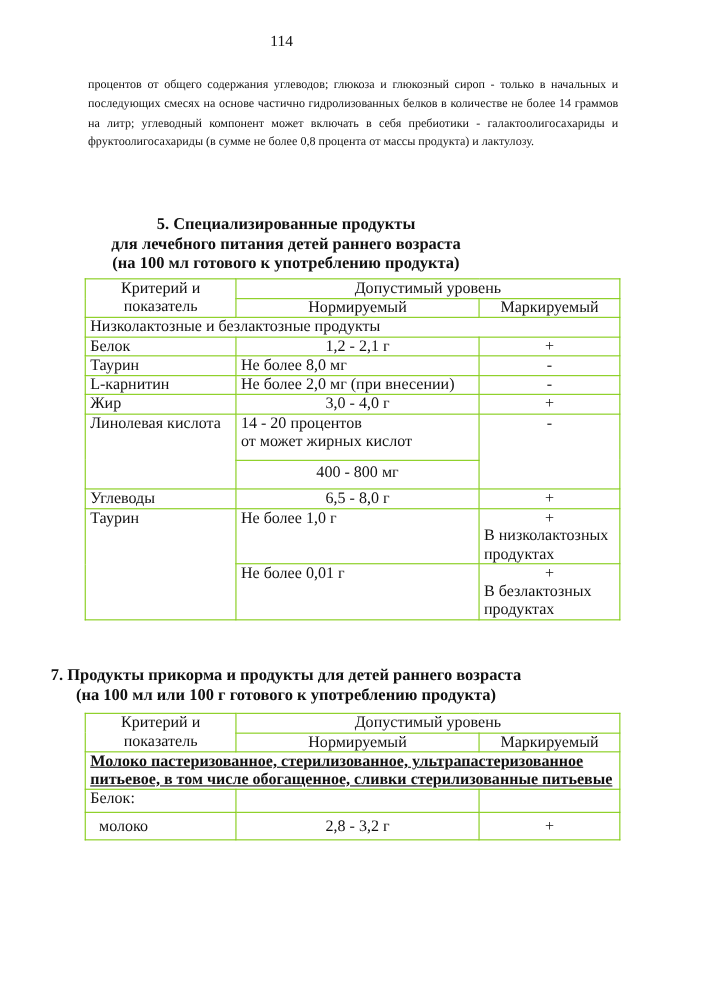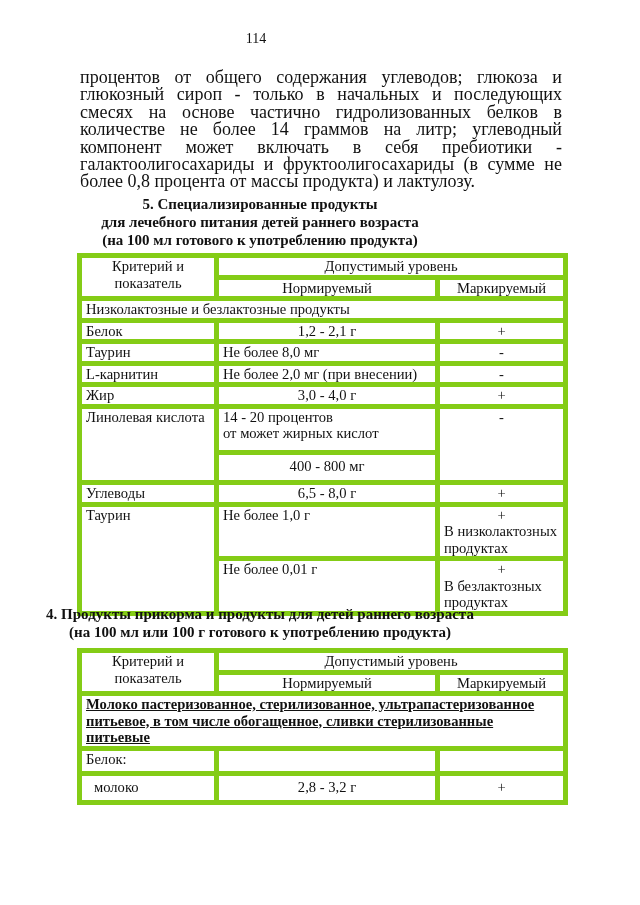--- a/index.html
+++ b/index.html
@@ -1,26 +1,26 @@
 <!DOCTYPE html>
 <html><head>
 <meta charset="utf-8">
 <style>
   html, body { margin: 0; padding: 0; background: #ffffff; }
   body { width: 640px; height: 905px; position: relative; overflow: hidden;
          font-family: "Liberation Serif", "DejaVu Serif", serif; color: #111; }
   .page-number { position: absolute; top: 31px; left: 0; width: 512px; text-align: center; font-size: 14px; }
-  .intro { position: absolute; top: 69px; left: 80px; width: 482px; font-size: 18px; line-height: 17.4px; text-align: justify; }
+  .intro { position: absolute; top: 69px; left: 80px; width: 482px; font-size: 11px; line-height: 17.4px; text-align: justify; }
   .intro p { margin: 0; text-align-last: left; }
   .heading { position: absolute; left: 0; width: 520px; text-align: center; font-weight: bold; font-size: 15px; line-height: 18px; }
   .heading div { white-space: nowrap; }
   #h5 { top: 195px; }
   #h6 { top: 605px; }
   table { position: absolute; left: 77px; width: 486px; border-collapse: collapse; font-size: 14.6px; line-height: 16.5px; table-layout: fixed; }
-  td { border: 5px solid #84cc16; padding: 0 4px; vertical-align: top; }
+  td { border: 1px solid #84cc16; padding: 0 4px; vertical-align: top; }
   .c { text-align: center; }
   #t5 { top: 253px; }
   #t6 { top: 648px; }
   .bold { font-weight: bold; text-decoration: underline; }
   .indent { padding-left: 12px; }
   .sub { display: block; }
 </style>
 </head>
 <body>
 
@@ -102,21 +102,21 @@
     <td>Не более 0,01 г</td>
     <td>
       <span class="sub c">+</span>
       <span class="sub">В безлактозных продуктах</span>
     </td>
   </tr>
 </tbody>
   </table>
 
 <div class="heading" id="h6">
-  <div>4. Продукты прикорма и продукты для детей раннего возраста</div>
+  <div>7. Продукты прикорма и продукты для детей раннего возраста</div>
   <div>(на 100 мл или 100 г готового к употреблению продукта)</div>
 </div>
 
 <table id="t6">
   <colgroup>
       <col style="width:137px">
       <col style="width:221px">
       <col style="width:128px">
     </colgroup>
   <tbody>

